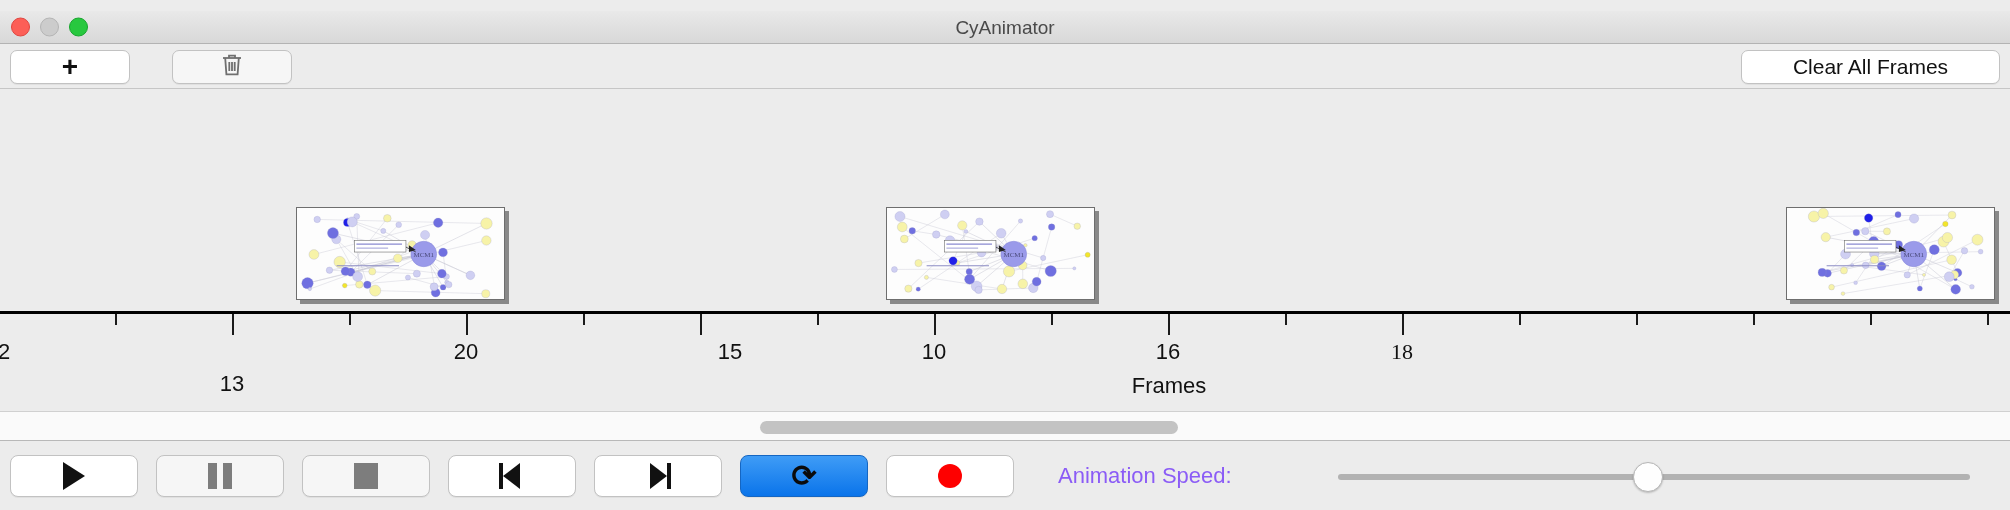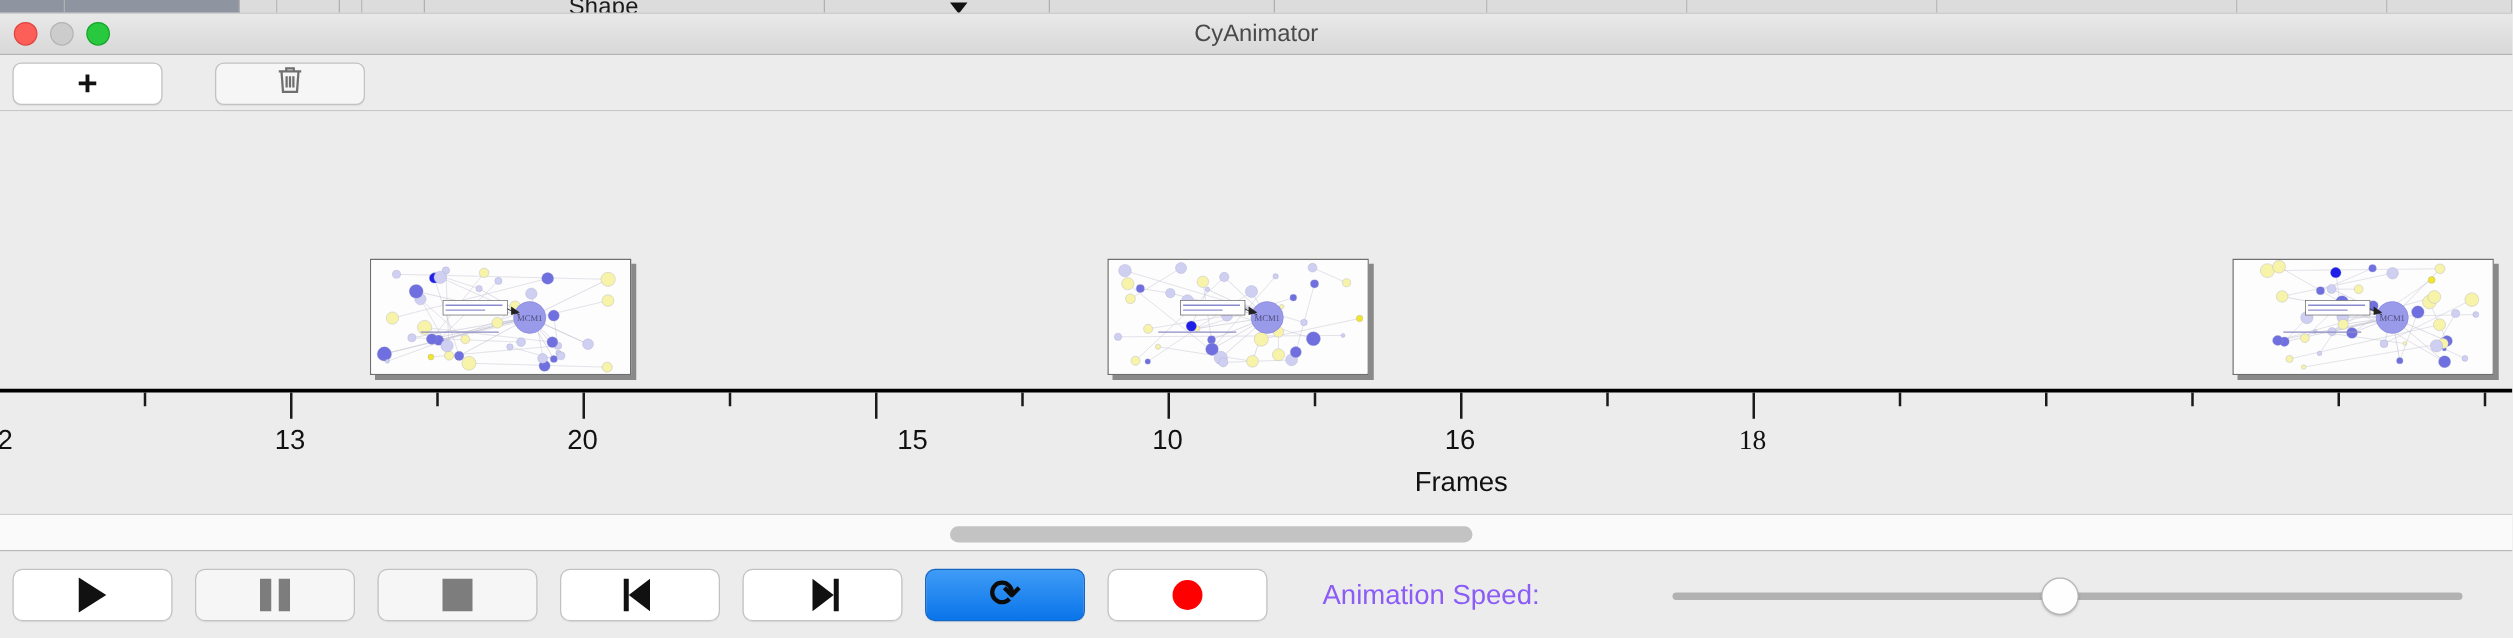--- a/index.html
+++ b/index.html
@@ -155,42 +155,20 @@
     width: 30px; height: 30px; border-radius: 50%;
     background: #fefefe; border: 1px solid #b6b6b6;
     box-shadow: 0 1px 2px rgba(0,0,0,.22);
   }
 </style>
 </head>
 <body>
 
 <div id="app">
 
-  <div class="bg-strip">
-    <div id="bg-chunks">
-        <div class="bg-chunk dark" style="left: 0px; width: 52px;"></div>
-        <div class="bg-chunk dark" style="left: 52px; width: 140px;"></div>
-        <div class="bg-chunk" style="left: 192px; width: 30px;"></div>
-        <div class="bg-chunk" style="left: 222px; width: 50px;"></div>
-        <div class="bg-chunk" style="left: 272px; width: 18px;"></div>
-        <div class="bg-chunk" style="left: 290px; width: 50px;"></div>
-        <div class="bg-chunk" style="left: 340px; width: 130px;"></div>
-        <div class="bg-chunk" style="left: 470px; width: 190px;"></div>
-        <div class="bg-chunk" style="left: 660px; width: 180px;"></div>
-        <div class="bg-chunk" style="left: 840px; width: 180px;"></div>
-        <div class="bg-chunk" style="left: 1020px; width: 170px;"></div>
-        <div class="bg-chunk" style="left: 1190px; width: 160px;"></div>
-        <div class="bg-chunk" style="left: 1350px; width: 200px;"></div>
-        <div class="bg-chunk" style="left: 1550px; width: 240px;"></div>
-        <div class="bg-chunk" style="left: 1790px; width: 120px;"></div>
-        <div class="bg-chunk" style="left: 1910px; width: 100px;"></div>
-      </div>
-    <div class="bg-arrowish" style="left:760px"></div>
-    <div class="bg-text">Shape</div>
-  </div>
 
   <div class="titlebar">
     <div class="traffic close"></div>
     <div class="traffic min"></div>
     <div class="traffic max"></div>
     <div class="win-title">CyAnimator</div>
   </div>
 
   <div class="toolbar">
     <div class="btn btn-add">
@@ -198,20 +176,23 @@
     </div>
     <div class="btn btn-del dim">
       <span>
         <svg width="24" height="26" viewBox="0 0 24 26" fill="none" stroke="#6f6f6f" stroke-width="1.8">
           <path d="M3 6h18"></path>
           <path d="M9 6V3.6h6V6"></path>
           <path d="M5.2 6l1.2 16.4h11.2L18.8 6"></path>
           <path d="M9.3 10v9M12 10v9M14.7 10v9"></path>
         </svg>
       </span>
+    </div>
+    <div class="btn btn-clear">
+      <span>Clear All Frames</span>
     </div>
   </div>
 
   <div class="timeline">
     <div class="frames" id="frames">
         <div class="frame" style="left: 296px;">
           <div class="thumb">
             <svg viewBox="0 0 209 93" preserveAspectRatio="none" xmlns="http://www.w3.org/2000/svg">
     <rect x="0" y="0" width="209" height="93" fill="#fdfdfd"></rect>
     <line x1="128" y1="47" x2="87.1" y2="23.4" stroke="#b9b9c9" stroke-width="0.4"></line>
@@ -486,21 +467,21 @@
   </svg>
           </div>
         </div>
       </div>
 
     <div class="ruler">
       <div class="ruler-line"></div>
       <div id="ticks">
           <div class="tick-label" style="left: -2px;">12</div>
           <div class="tick major" style="left: 232px;"></div>
-          <div class="tick-label" style="left: 232px;">13</div>
+          <div class="tick-label" style="left: 232px; margin-top: 32px;">13</div>
           <div class="tick major" style="left: 466px;"></div>
           <div class="tick-label" style="left: 466px;">20</div>
           <div class="tick major" style="left: 700px;"></div>
           <div class="tick-label" style="left: 700px; margin-left: 30px;">15</div>
           <div class="tick major" style="left: 934px;"></div>
           <div class="tick-label" style="left: 934px;">10</div>
           <div class="tick major" style="left: 1168px;"></div>
           <div class="tick-label" style="left: 1168px;">16</div>
           <div class="tick major" style="left: 1402px;"></div>
           <div class="tick-label" style="left: 1402px; font-family: Liberation Serif, serif;">18</div>

